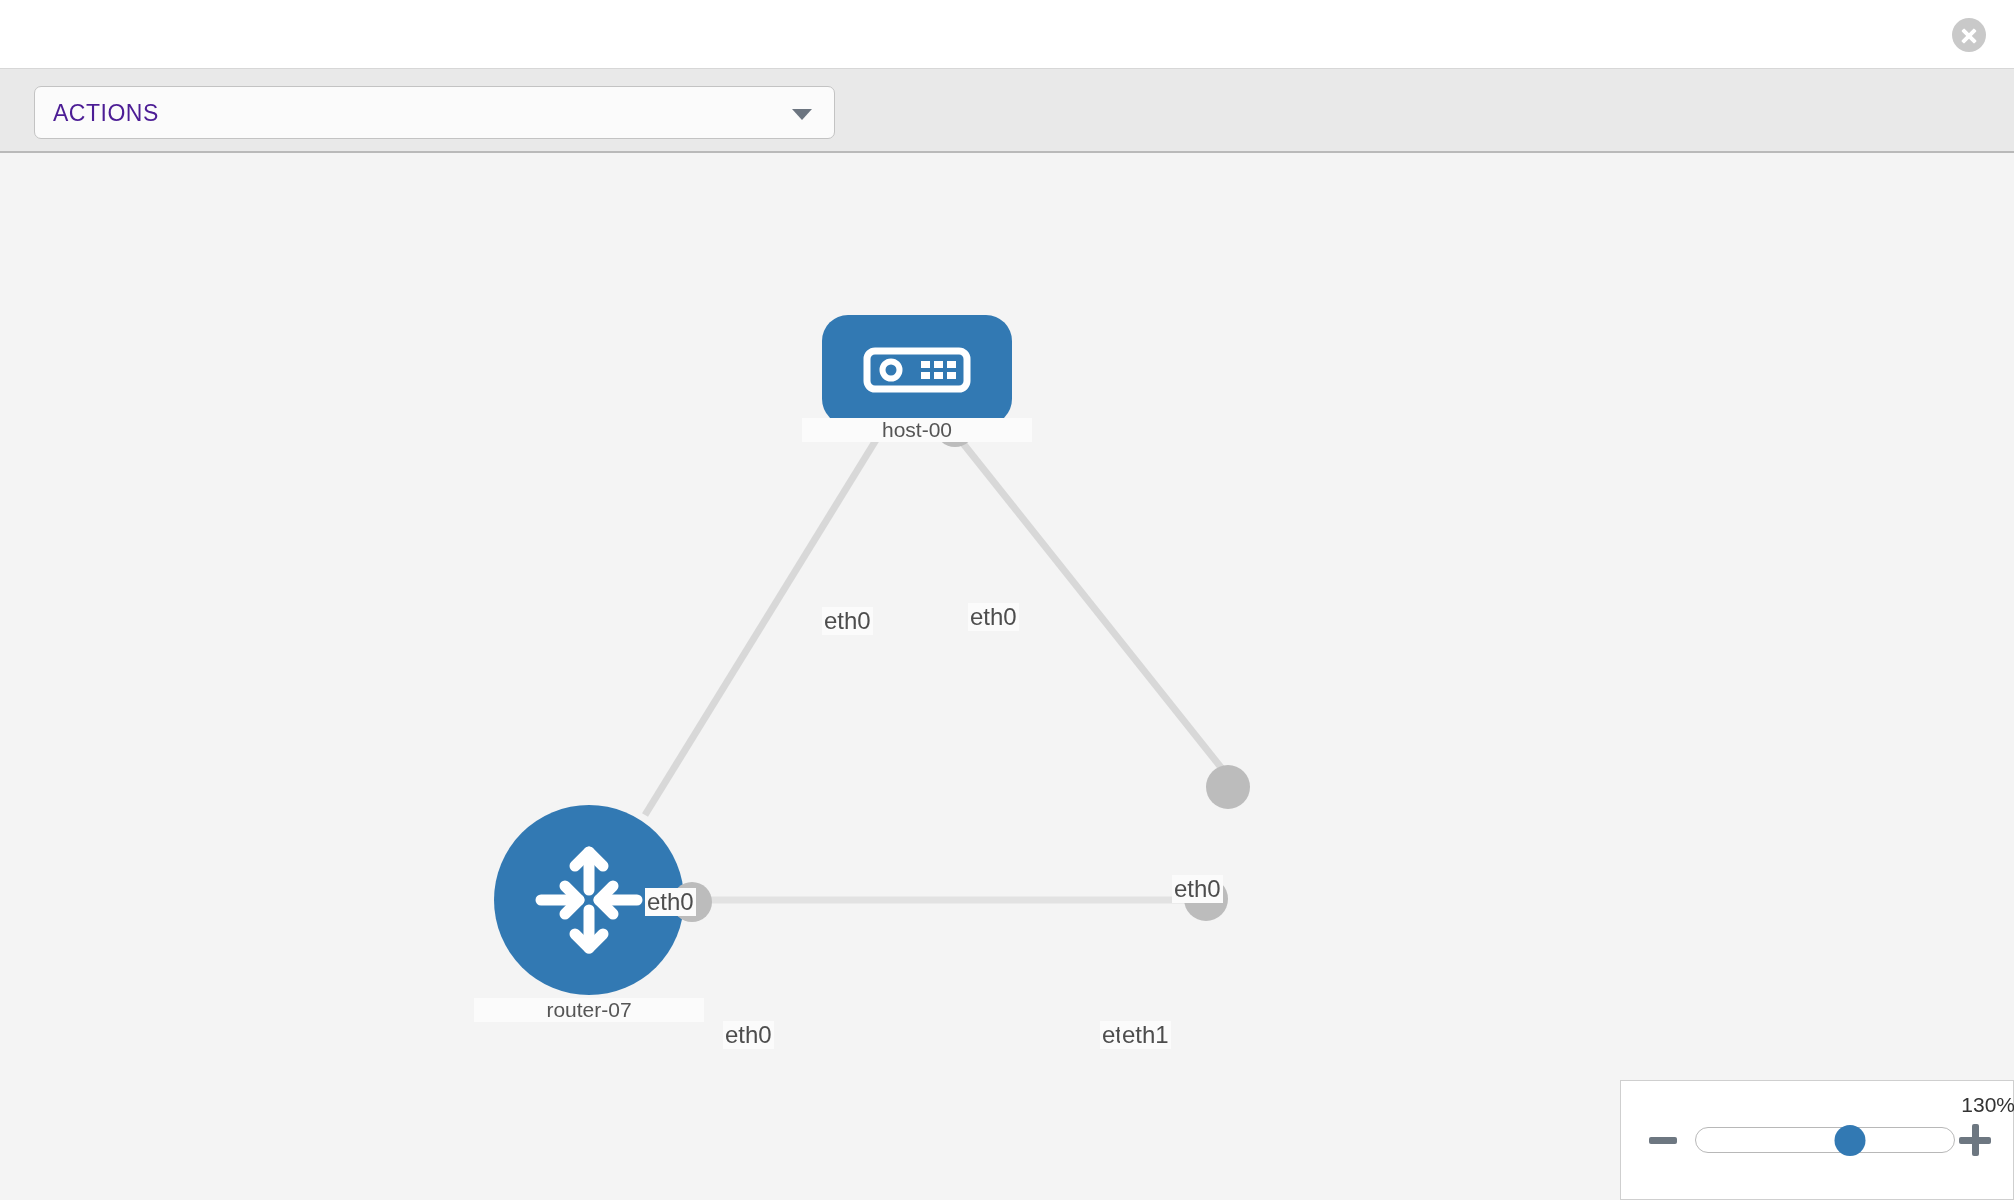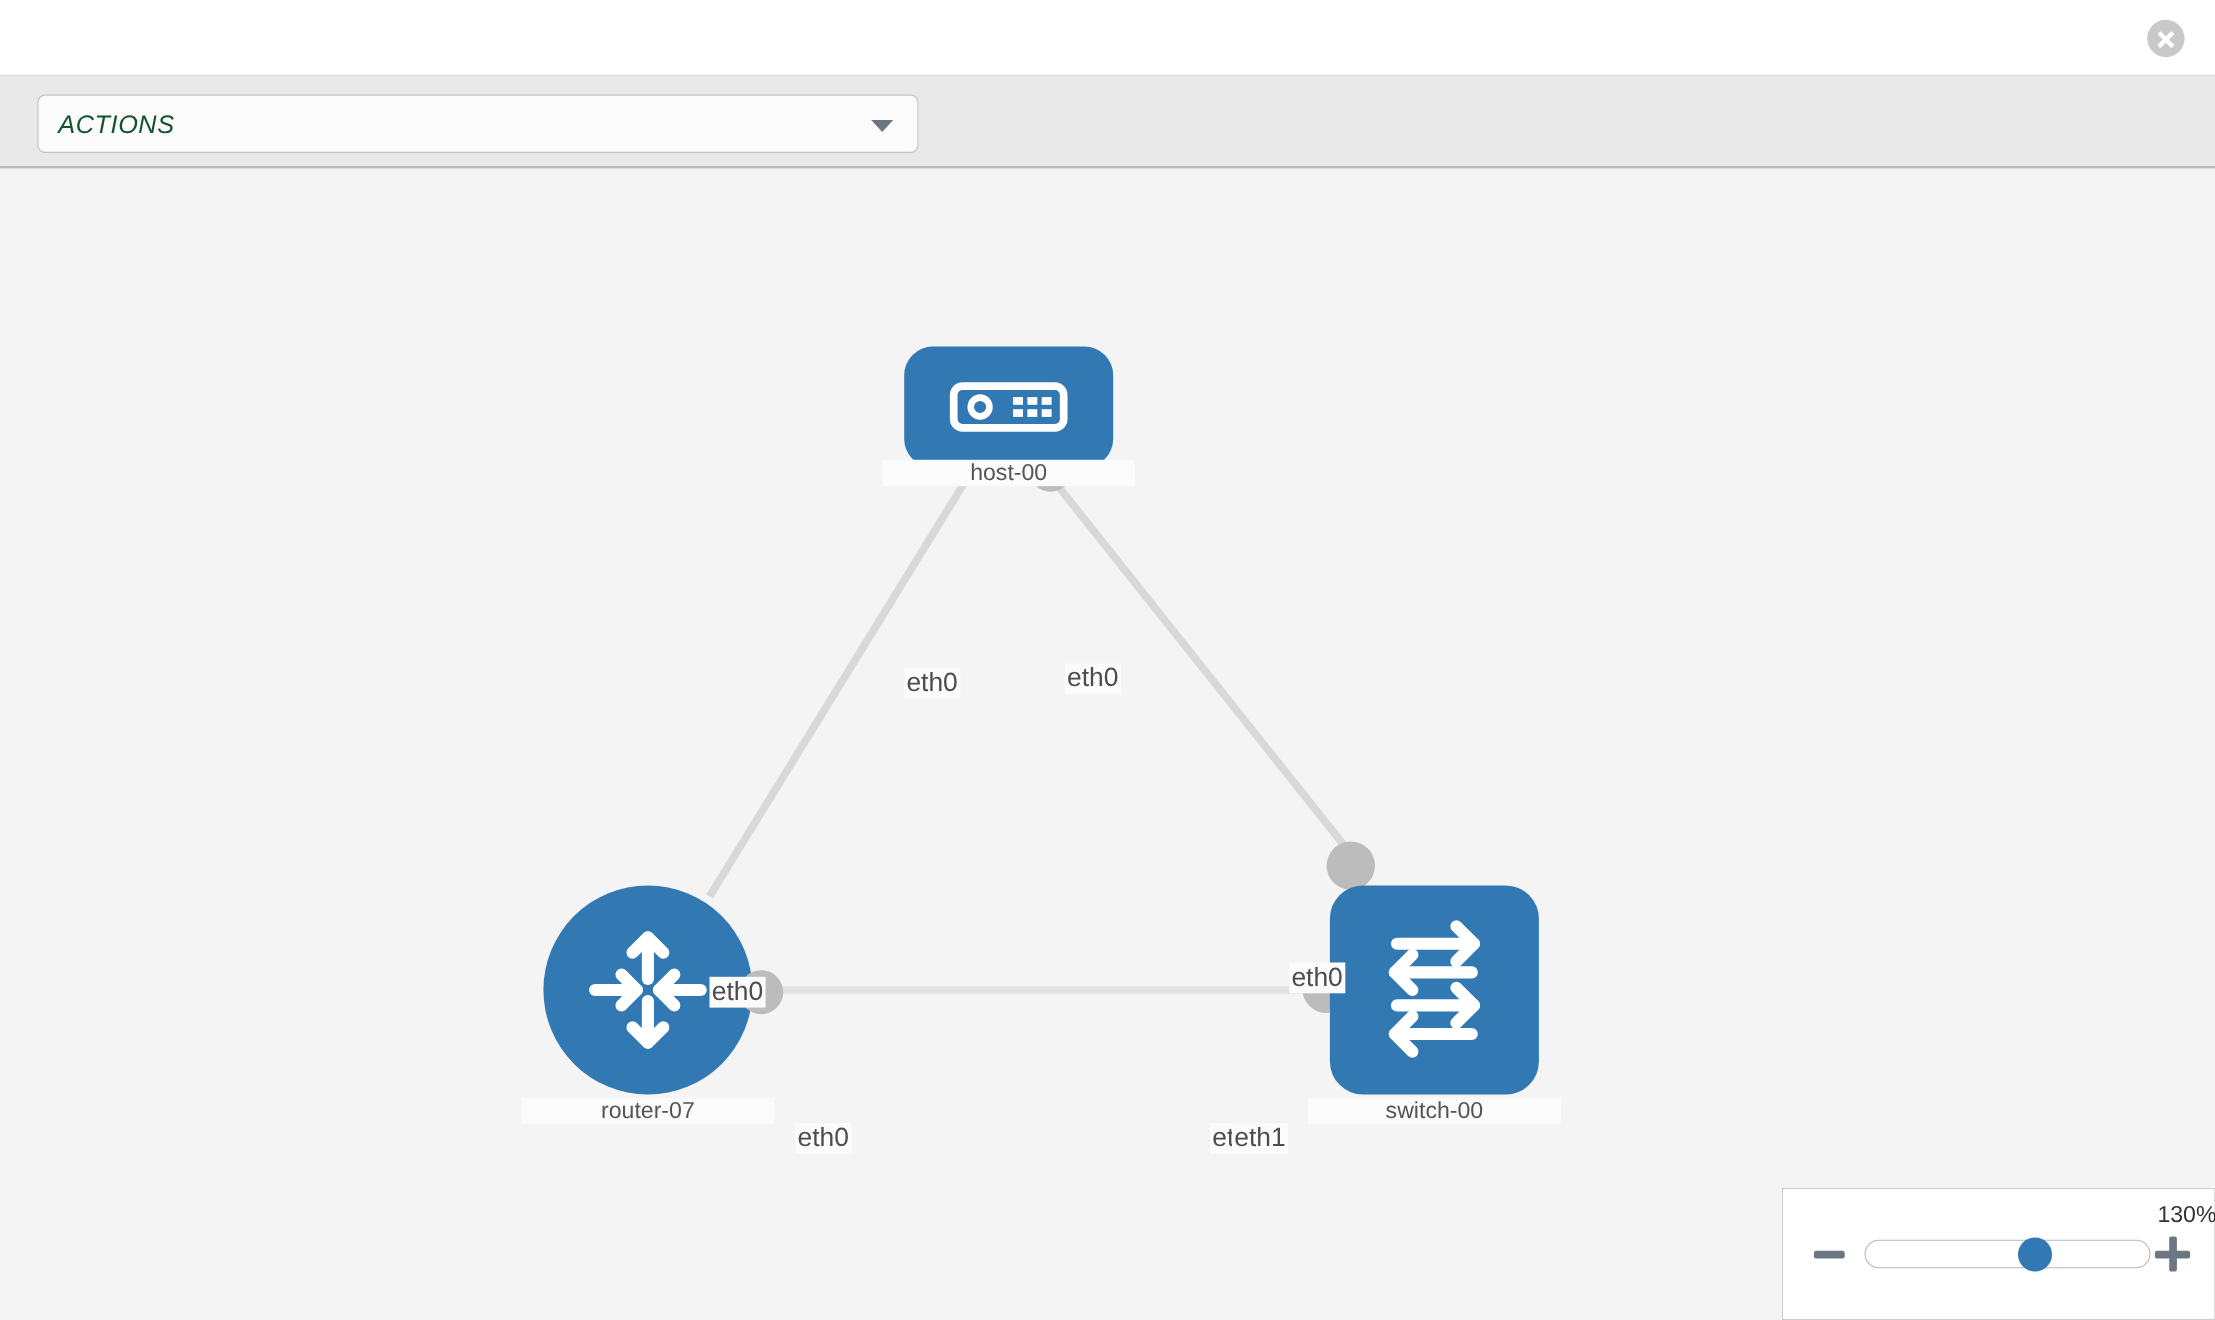--- a/index.html
+++ b/index.html
@@ -67,23 +67,22 @@
     left: 34px; top: 17px;
     width: 801px; height: 53px;
     background: #fbfbfb;
     border: 1px solid #c3c3c3;
     border-radius: 7px;
   }
   .actions-select .label {
     position: absolute;
     left: 18px; top: 13px;
     font-size: 23px;
-    color: #14532d;
+    color: #4c1d95;
     letter-spacing: 0.5px;
-    font-style: italic;
   }
   .caret {
     position: absolute;
     right: 22px; top: 22px;
     width: 0; height: 0;
     border-left: 10px solid transparent;
     border-right: 10px solid transparent;
     border-top: 11px solid #6c7580;
   }
 
@@ -324,41 +323,20 @@
 
             <line x1="108" y1="60" x2="70" y2="60"></line>
             <polyline points="84,46 70,60 84,74"></polyline>
           </g>
         </svg>
       </div>
       <div class="node-label">router-07</div>
     </div>
     <div class="knob" style="left:672px; top:727px; width:40px; height:40px;"></div>
 
-    <div class="node" id="node-switch">
-      <div class="node-shape">
-        <svg width="128" height="128" viewBox="0 0 128 128">
-          <g stroke="#ffffff" stroke-width="11" stroke-linecap="round" stroke-linejoin="round" fill="none">
-
-            <line x1="30" y1="22" x2="100" y2="22"></line>
-            <polyline points="84,6 100,22 84,38"></polyline>
-
-            <line x1="98" y1="48" x2="28" y2="48"></line>
-            <polyline points="44,32 28,48 44,64"></polyline>
-
-            <line x1="30" y1="78" x2="100" y2="78"></line>
-            <polyline points="84,62 100,78 84,94"></polyline>
-
-            <line x1="98" y1="104" x2="28" y2="104"></line>
-            <polyline points="44,88 28,104 44,120"></polyline>
-          </g>
-        </svg>
-      </div>
-      <div class="node-label">switch-00</div>
-    </div>
 
     <div class="iface" style="left:822px; top:452px;">eth0</div>
     <div class="iface" style="left:968px; top:448px;">eth0</div>
 
     <div class="iface" style="left:645px; top:733px;">eth0</div>
     <div class="iface" style="left:723px; top:866px;">eth0</div>
 
     <div class="iface" style="left:1172px; top:720px;">eth0</div>
     <div class="iface" style="left:1100px; top:866px;">eth0</div>
     <div class="iface" style="left:1120px; top:866px;">eth1</div>

